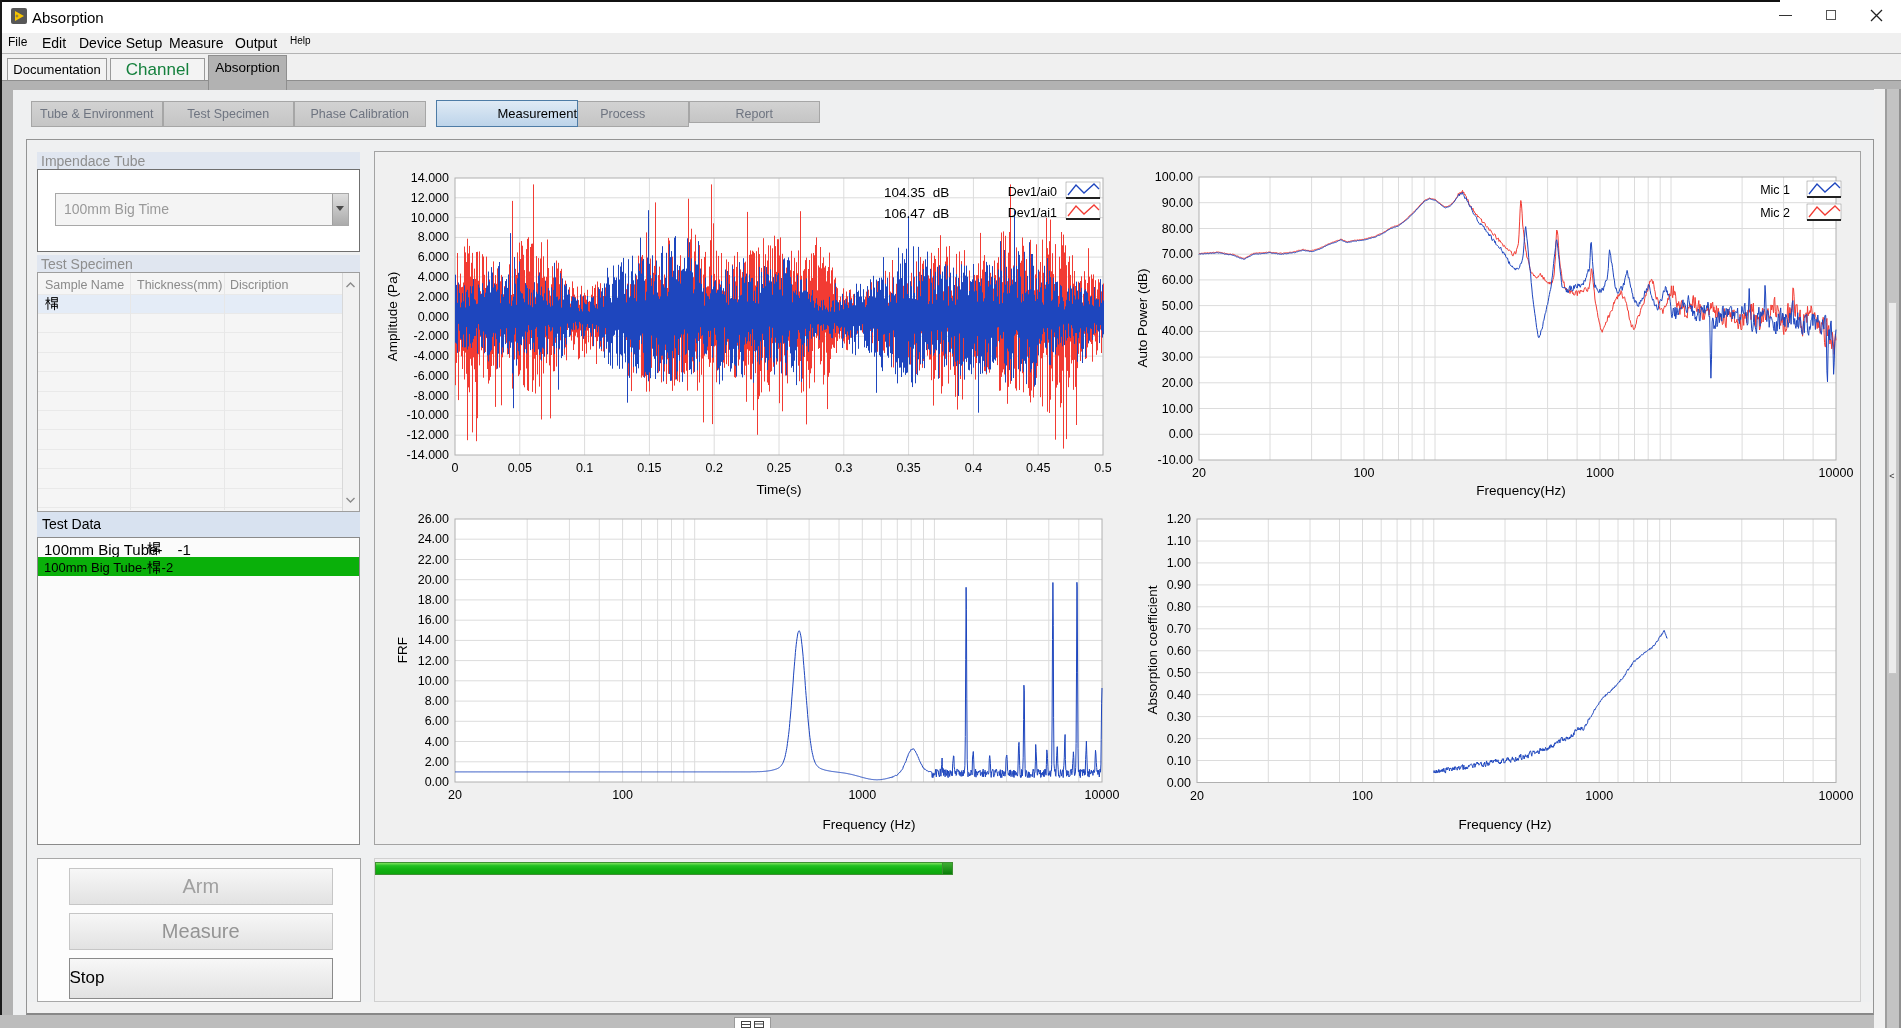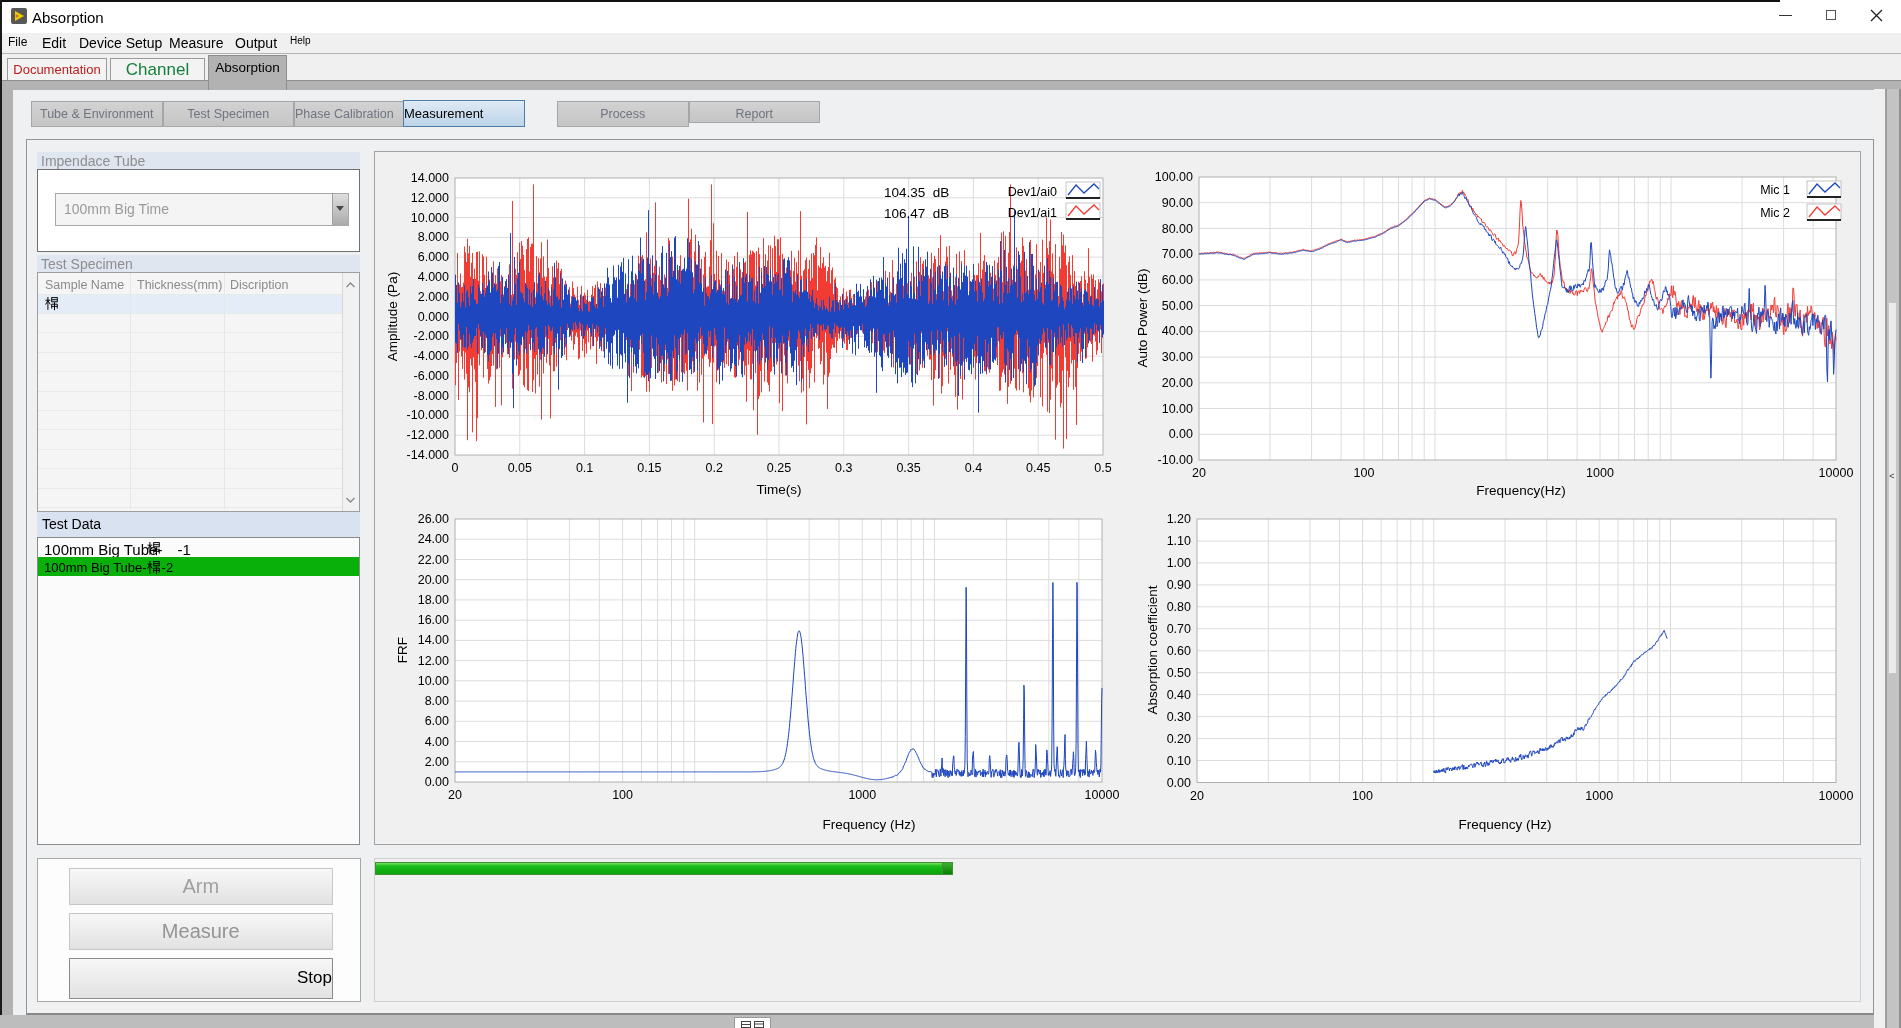--- a/index.html
+++ b/index.html
@@ -20,38 +20,38 @@
     <path d="M1,1 L12,12 M12,1 L1,12" stroke="#222" stroke-width="1.3"></path>
   </svg>
 <div class="a" style="left:0;top:33px;width:1901px;height:20.5px;background:#f0f0f0;border-bottom:1px solid #b3b3b3"></div>
 <div class="a" style="left:8px;top:34.5px;font-size:12px;color:#000">File</div>
 <div class="a" style="left:42px;top:34.5px;font-size:14px;color:#000">Edit</div>
 <div class="a" style="left:79px;top:34.5px;font-size:14px;color:#000">Device Setup</div>
 <div class="a" style="left:169px;top:34.5px;font-size:14px;color:#000">Measure</div>
 <div class="a" style="left:235px;top:34.5px;font-size:14px;color:#000">Output</div>
 <div class="a" style="left:290px;top:34.5px;font-size:10px;color:#000">Help</div>
 <div class="a" style="left:0;top:54.5px;width:1901px;height:25.5px;background:#f0f0f0"></div>
-<div class="a" style="left:7px;top:58px;width:100px;height:22px;background:#f3f3f3;border:1px solid #9a9a9a;border-bottom:none;font-size:13px;color:#b91c1c;text-align:center;line-height:21px">Documentation</div>
+<div class="a" style="left:7px;top:58px;width:100px;height:22px;background:#f3f3f3;border:1px solid #9a9a9a;border-bottom:none;font-size:13px;color:#000000;text-align:center;line-height:21px">Documentation</div>
 <div class="a" style="left:110px;top:58px;width:95px;height:32px;background:#f3f3f3;border:1px solid #9a9a9a;border-bottom:none;font-size:17px;color:#15803d;text-align:center;line-height:21px">Channel Setup</div>
 <div class="a" style="left:2px;top:80px;width:1899px;height:10px;background:#b2b2b2;border-top:1px solid #8e8e8e"></div>
 <div class="a" style="left:208px;top:55px;width:79px;height:35px;background:#b2b2b2;border:1px solid #8e8e8e;border-bottom:none;font-size:13.5px;color:#000;text-align:center;line-height:24px">Absorption</div>
 <div class="a" style="left:13px;top:90px;width:1861px;height:925.5px;background:#eff0f1"></div>
 <div class="a" style="left:0;top:0;width:1.5px;height:1015.4px;background:#1a1a1a"></div>
 <div class="a" style="left:2px;top:89.3px;width:11px;height:926.1px;background:#b2b2b2"></div>
 <div class="a" style="left:1874px;top:89.3px;width:10.7px;height:938.7px;background:#f0f0f0"></div>
 <div class="a" style="left:1884.7px;top:89.3px;width:2.3px;height:938.7px;background:#9e9e9e"></div>
 <div class="a" style="left:1887px;top:89.3px;width:12px;height:938.7px;background:#c3c3c3"></div>
 <div class="a" style="left:1899px;top:89.3px;width:2px;height:938.7px;background:#8f8f8f"></div>
 <div class="a" style="left:1887.5px;top:302px;width:9.5px;height:372px;background:#ebebeb;border:1px solid #c6c6c6;border-radius:1px"></div>
 <div class="a" style="left:1888px;top:470px;width:8px;height:12px;font-size:9px;color:#333;text-align:center;line-height:12px">&lt;</div>
 <div class="a" style="left:25.5px;top:139.3px;width:1848.5px;height:876px;border:1px solid #949494;border-bottom:2px solid #888"></div>
 <div class="a" style="left:31.0px;top:101px;width:131.5px;height:26px;background:linear-gradient(180deg,#d2d2d2,#c5c5c5);border:1px solid #a6a6a6;font-size:12.5px;color:#6e7480;text-align:center;line-height:25px">Tube &amp; Environment</div>
 <div class="a" style="left:162.5px;top:101px;width:131.5px;height:26px;background:linear-gradient(180deg,#d2d2d2,#c5c5c5);border:1px solid #a6a6a6;font-size:12.5px;color:#6e7480;text-align:center;line-height:25px">Test Specimen</div>
-<div class="a" style="left:294.0px;top:101px;width:131.5px;height:26px;background:linear-gradient(180deg,#d2d2d2,#c5c5c5);border:1px solid #a6a6a6;font-size:12.5px;color:#6e7480;text-align:left;line-height:25px">Phase Calibration</div>
-<div class="a" style="left:403px;top:100px;width:122px;height:27px;background:linear-gradient(180deg,#dfeaf5,#bdd4ea);border:1.5px solid #4e7ca6;font-size:13px;color:#000;text-align:left;line-height:25px;z-index:3">Measurement</div>
+<div class="a" style="left:294.0px;top:101px;width:131.5px;height:26px;background:linear-gradient(180deg,#d2d2d2,#c5c5c5);border:1px solid #a6a6a6;font-size:12.5px;color:#6e7480;text-align:center;line-height:25px">Phase Calibration</div>
+<div class="a" style="left:436px;top:100px;width:142px;height:27px;background:linear-gradient(180deg,#dfeaf5,#bdd4ea);border:1.5px solid #4e7ca6;font-size:13px;color:#000;text-align:right;line-height:25px;z-index:3">Measurement</div>
 <div class="a" style="left:557.0px;top:101px;width:131.5px;height:26px;background:linear-gradient(180deg,#d2d2d2,#c5c5c5);border:1px solid #a6a6a6;font-size:12.5px;color:#6e7480;text-align:center;line-height:25px">Process</div>
 <div class="a" style="left:688.5px;top:101px;width:131.5px;height:22px;background:linear-gradient(180deg,#d2d2d2,#c5c5c5);border:1px solid #a6a6a6;font-size:12.5px;color:#6e7480;text-align:center;line-height:25px">Report</div>
 <div class="a" style="left:373.5px;top:150.5px;width:1487px;height:694.5px;background:#f0f0f0;border:1px solid #a3a3a3"></div>
 <div class="a" style="left:373.5px;top:858px;width:1487px;height:143.5px;background:#f0f0f0;border:1px solid #d0d0d0"></div>
 <div class="a" style="left:374.7px;top:861.5px;width:568px;height:13.3px;background:linear-gradient(180deg,#7de25c 0%,#22c022 25%,#12b212 55%,#0da60d 100%);border:1px solid #3f8f33"></div>
 <div class="a" style="left:942.6px;top:861.5px;width:10.8px;height:13.3px;background:linear-gradient(180deg,#3fae33,#087e08);border:1px solid #3f8f33;border-left:none"></div>
 <div class="a" style="left:37px;top:151.5px;width:323px;height:17.5px;background:#e0e6f0;font-size:14px;color:#8e8e8e;padding-left:4px;line-height:18px">Impendace Tube</div>
 <div class="a" style="left:37px;top:169px;width:323px;height:83px;background:#fff;border:1px solid #6f6f6f"></div>
 <div class="a" style="left:55px;top:193px;width:294px;height:33px;background:#f4f4f4;border:1px solid #a8a8a8"></div>
 <div class="a" style="left:64px;top:201px;font-size:14px;color:#9a9a9a">100mm Big Time</div>
@@ -124,21 +124,21 @@
       <rect x="6.7" y="1.6" width="5.6" height="4.2"></rect>
       <line x1="6.7" y1="3.7" x2="12.3" y2="3.7"></line>
       <polyline points="6.7,12.6 6.7,8.2 12.3,8.2 12.3,12.6"></polyline>
       <line x1="9.5" y1="6.2" x2="9.5" y2="14.2"></line>
       <line x1="6.7" y1="10.4" x2="12.3" y2="10.4"></line>
     </g>
   </svg>
 <div class="a" style="left:37px;top:857.5px;width:323.5px;height:144.5px;background:#fdfdfd;border:1px solid #a8a8a8"></div>
 <div class="a" style="left:68.5px;top:867.5px;width:264.5px;height:37px;background:linear-gradient(180deg,#f7f7f7,#e2e2e2);border:1px solid #c6c6c6;font-size:20px;color:#a0a0a0;text-align:center;line-height:35px">Arm</div>
 <div class="a" style="left:68.5px;top:912.5px;width:264.5px;height:37px;background:linear-gradient(180deg,#f7f7f7,#e2e2e2);border:1px solid #c6c6c6;font-size:20px;color:#949494;text-align:center;line-height:35px">Measure</div>
-<div class="a" style="left:68.5px;top:958px;width:264.5px;height:40.5px;background:linear-gradient(180deg,#f7f7f7,#e2e2e2);border:1px solid #8a8a8a;font-size:17px;color:#000;text-align:right;line-height:38px">Stop</div>
+<div class="a" style="left:68.5px;top:958px;width:264.5px;height:40.5px;background:linear-gradient(180deg,#f7f7f7,#e2e2e2);border:1px solid #8a8a8a;font-size:17px;color:#000;text-align:left;line-height:38px">Stop</div>
 <svg width="1511" height="695" viewBox="373 150 1511 695" style="position:absolute;left:373px;top:150px" font-family="Liberation Sans, sans-serif">
     <rect x="455.0" y="178.0" width="648.0" height="277.0" fill="#ffffff"></rect>
     <line x1="455.0" y1="197.8" x2="1103.0" y2="197.8" stroke="#dcdcdc" stroke-width="1"></line>
     <line x1="455.0" y1="217.6" x2="1103.0" y2="217.6" stroke="#dcdcdc" stroke-width="1"></line>
     <line x1="455.0" y1="237.4" x2="1103.0" y2="237.4" stroke="#dcdcdc" stroke-width="1"></line>
     <line x1="455.0" y1="257.1" x2="1103.0" y2="257.1" stroke="#dcdcdc" stroke-width="1"></line>
     <line x1="455.0" y1="276.9" x2="1103.0" y2="276.9" stroke="#dcdcdc" stroke-width="1"></line>
     <line x1="455.0" y1="296.7" x2="1103.0" y2="296.7" stroke="#dcdcdc" stroke-width="1"></line>
     <line x1="455.0" y1="316.5" x2="1103.0" y2="316.5" stroke="#dcdcdc" stroke-width="1"></line>
     <line x1="455.0" y1="336.3" x2="1103.0" y2="336.3" stroke="#dcdcdc" stroke-width="1"></line>

